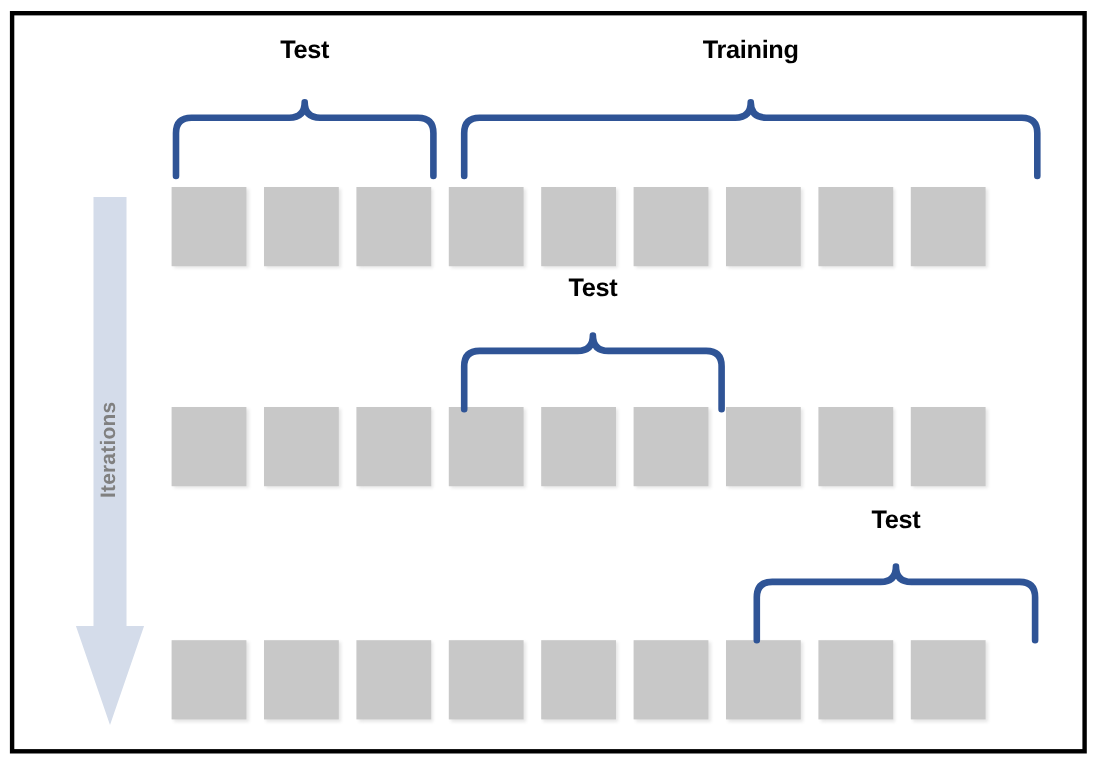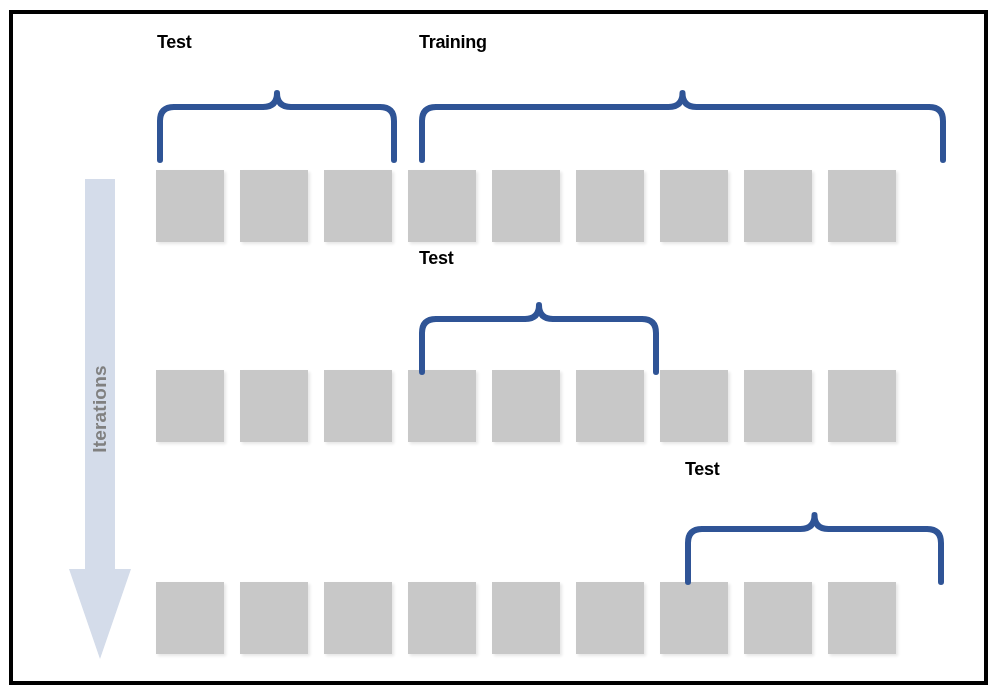--- a/index.html
+++ b/index.html
@@ -49,24 +49,24 @@
   }
   .bracket svg {
     display: block;
     overflow: visible;
   }
 
   
   .blabel {
     position: absolute;
     font-weight: bold;
-    font-size: 18px;
+    font-size: 23px;
     color: #000000;
     white-space: nowrap;
-    text-align: left;
+    text-align: center;
     letter-spacing: -0.3px;
   }
 
   
   #iter-arrow {
     position: absolute;
     left: 56px;
     top: 165px;
     width: 62px;
     height: 480px;

